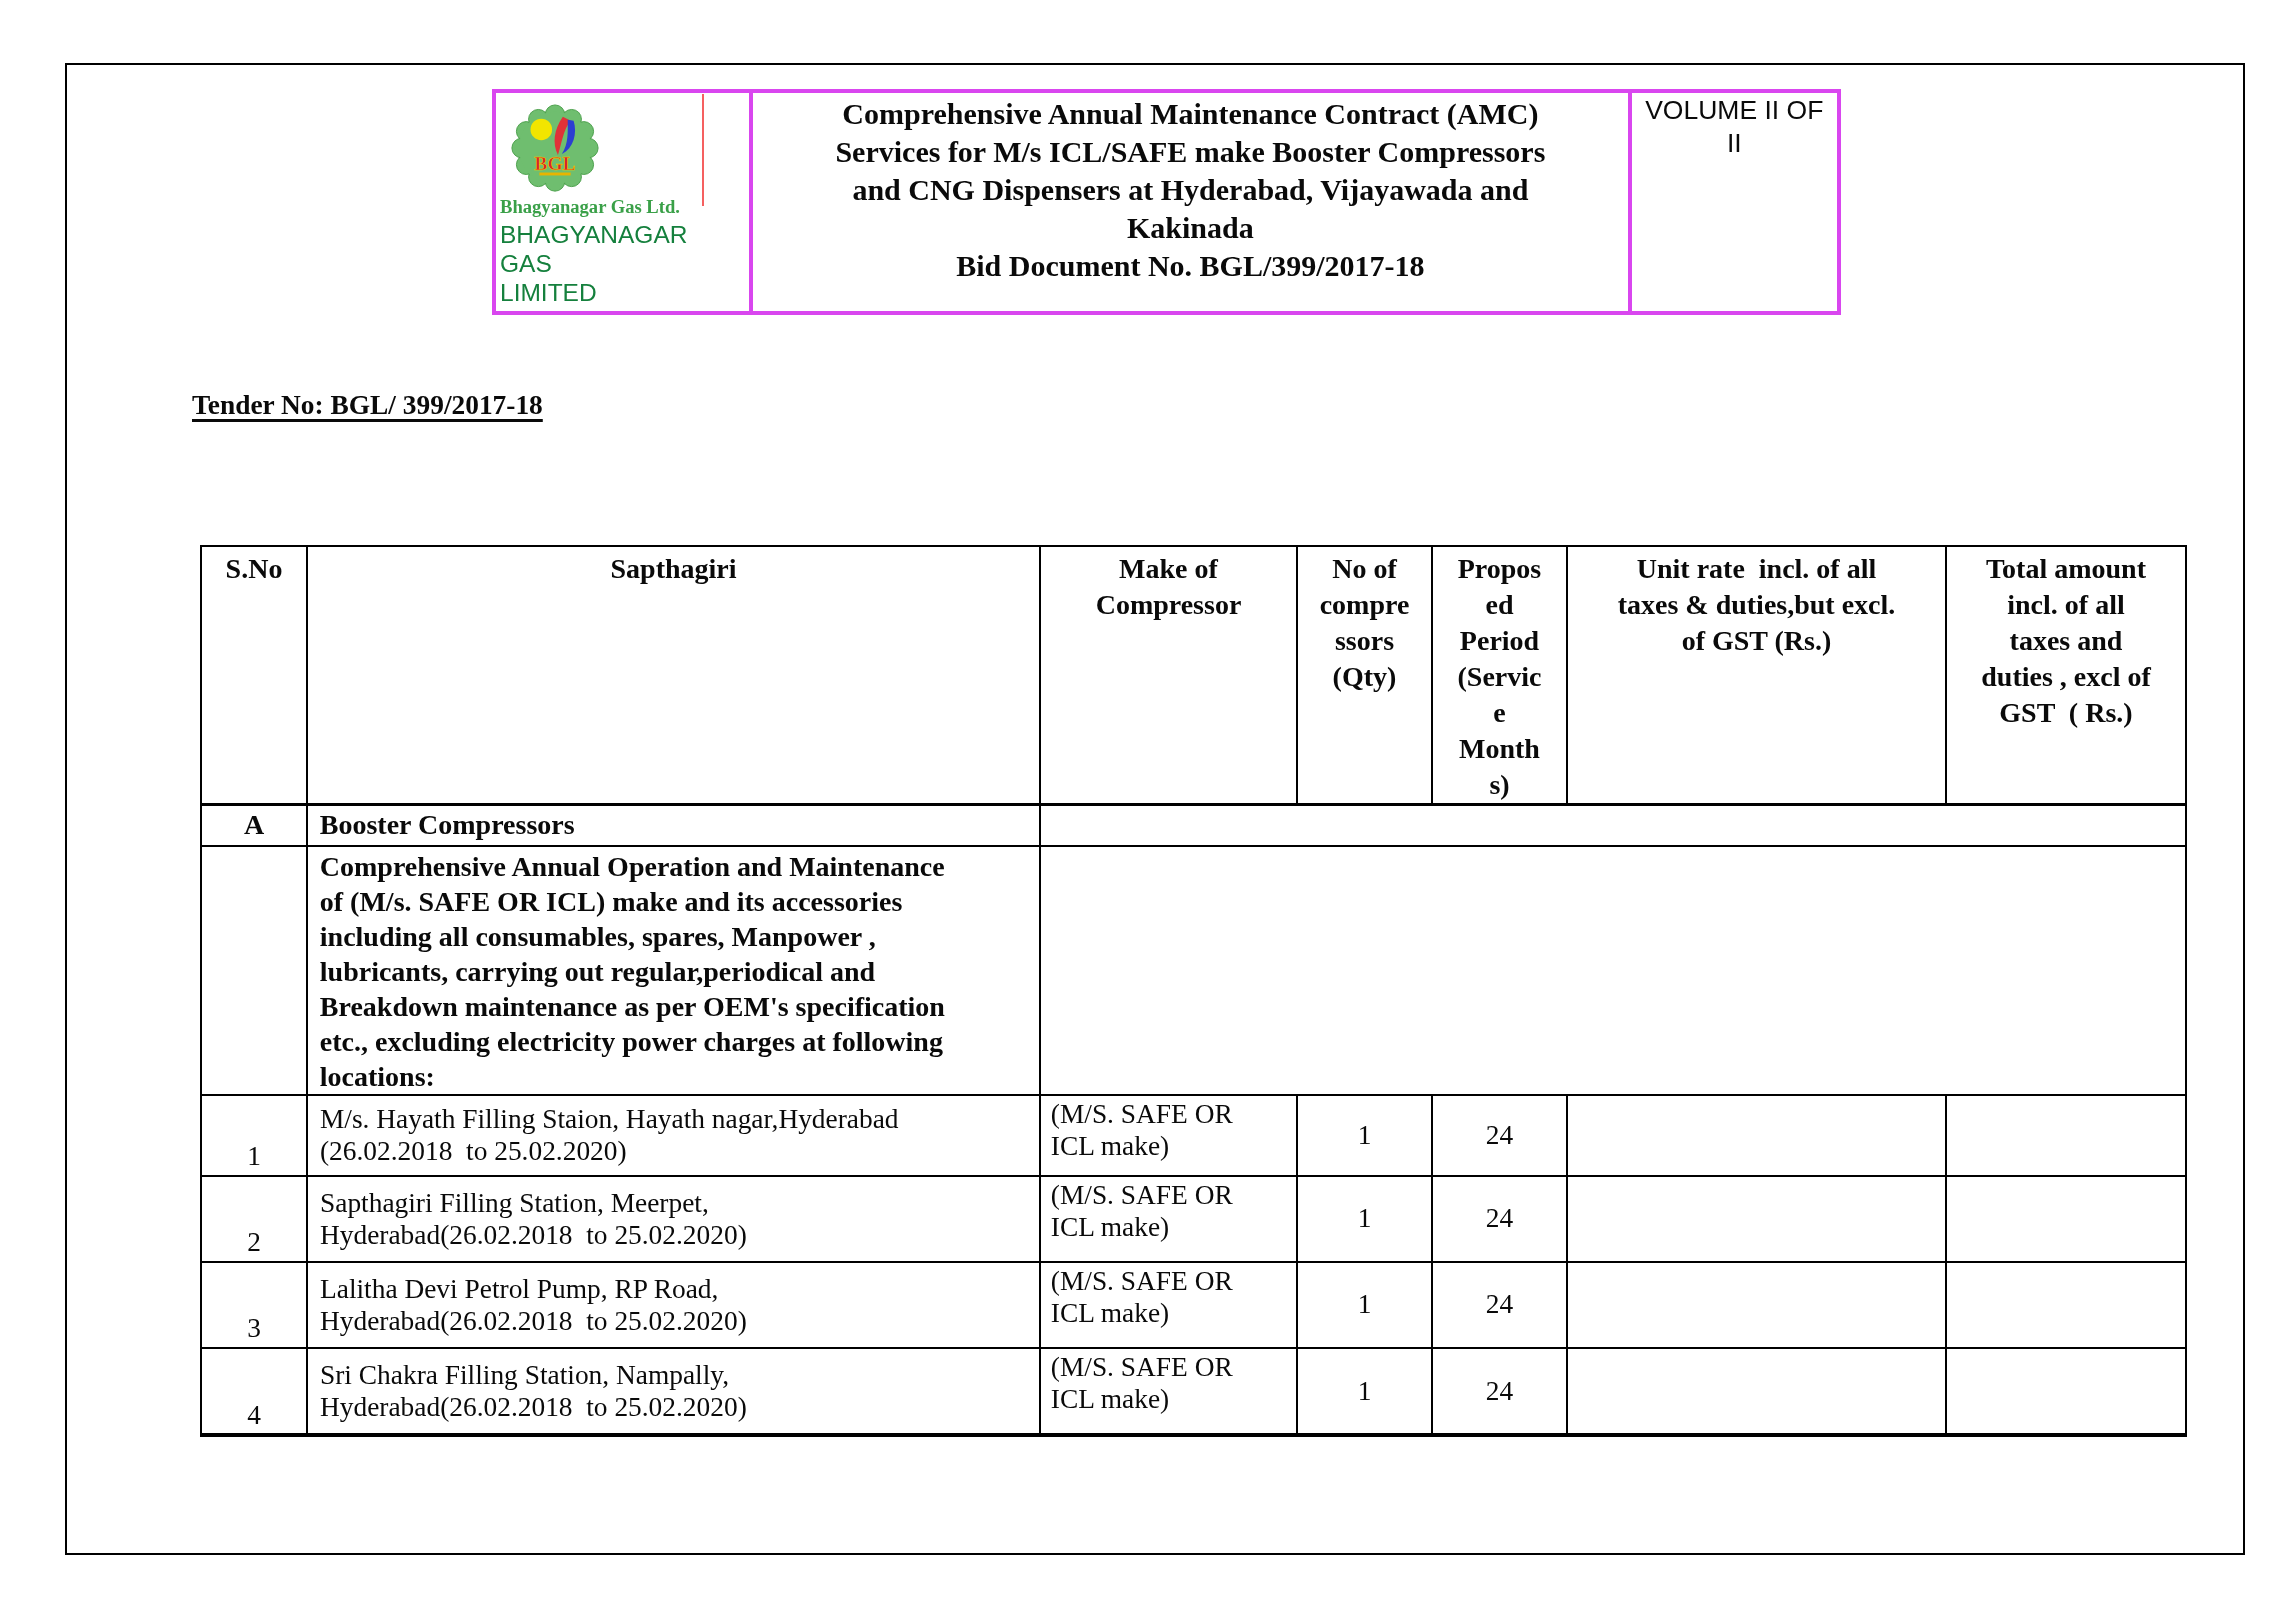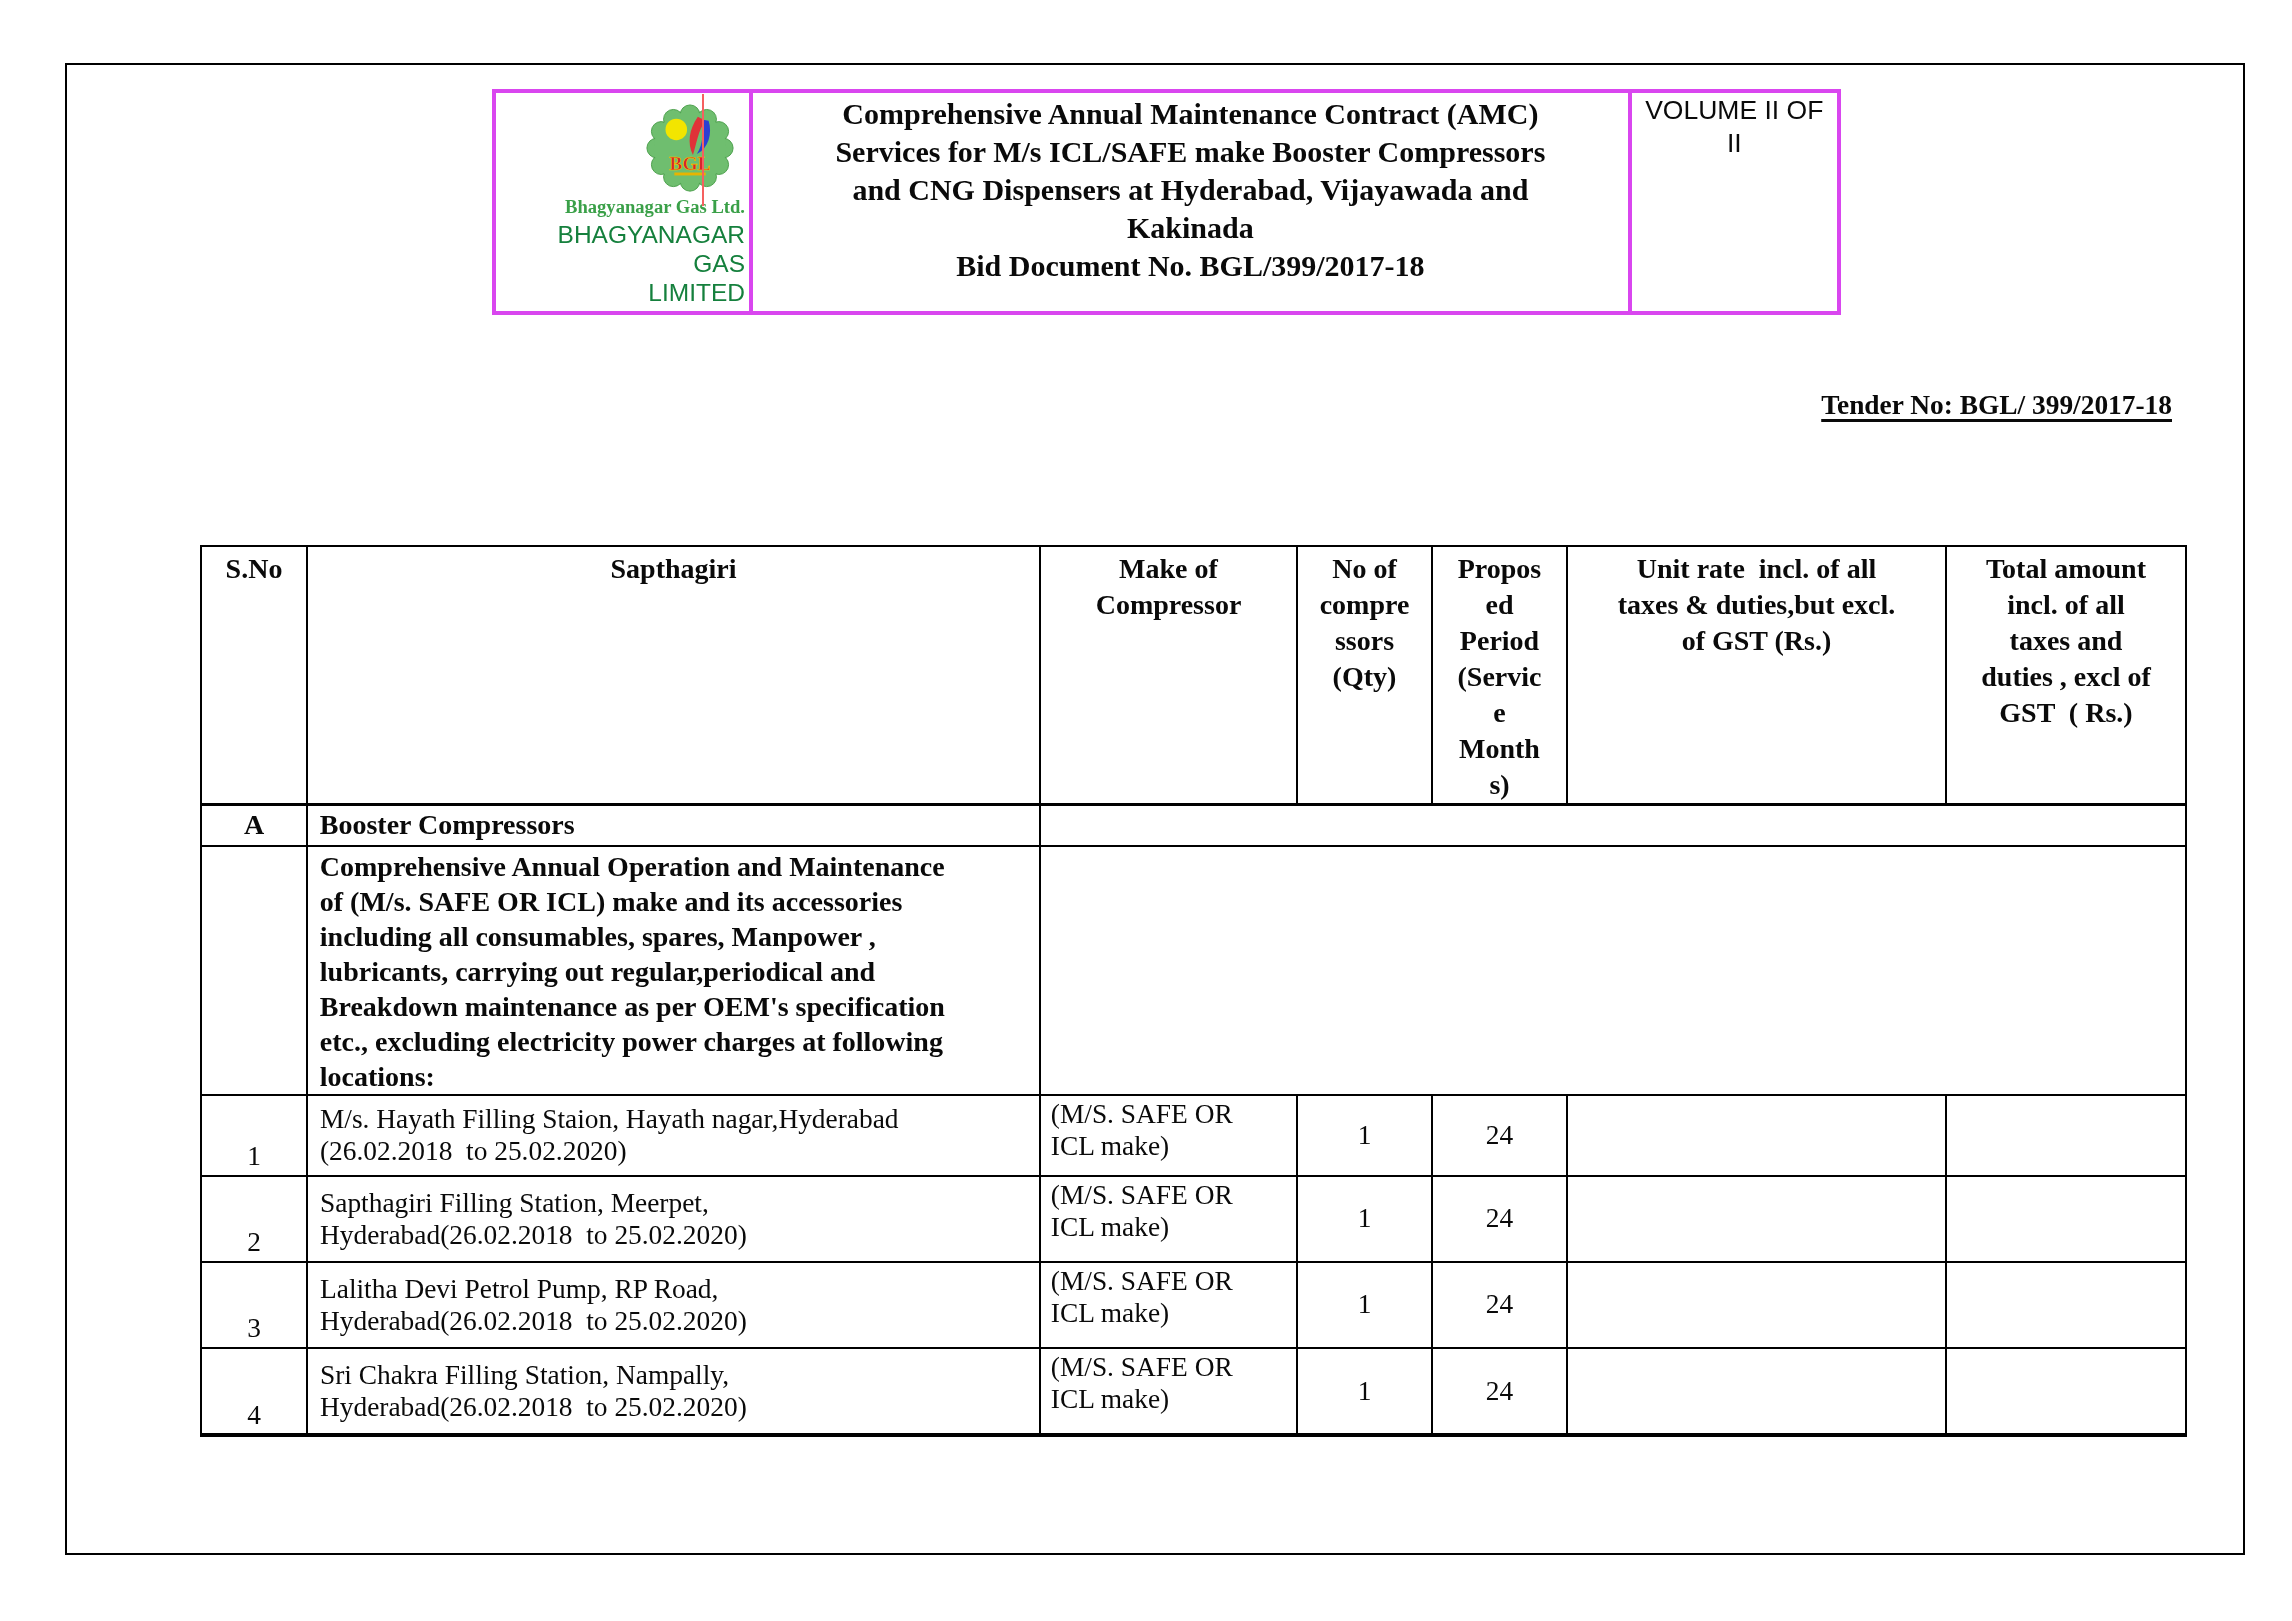--- a/index.html
+++ b/index.html
@@ -3,37 +3,37 @@
 <meta charset="utf-8">
 <style>
   html,body{margin:0;padding:0;background:#ffffff;}
   #screen{position:relative;width:2293px;height:1621px;background:#ffffff;overflow:hidden;
           font-family:"Liberation Serif",serif;color:#0a0a0a;}
   .page-border{position:absolute;left:65px;top:63px;width:2176px;height:1488px;border:2px solid #000;}
 
   
   table.hdr{position:absolute;left:492px;top:89px;border-collapse:collapse;table-layout:fixed;border:2.9px solid #000;}
   table.hdr td{border:4px solid #d946ef;vertical-align:top;}
-  td.logo-cell{width:245px;height:191px;position:relative;text-align:right;padding:4px;}
+  td.logo-cell{width:245px;height:191px;position:relative;text-align:left;padding:4px;}
   td.title-cell{width:863px;text-align:center;padding:2px 5.9px 0 5.9px;}
   td.vol-cell{width:203px;vertical-align:middle;text-align:center;}
   .red-rule{position:absolute;right:45px;top:1px;width:2px;height:112px;background:#f56060;}
   .logo-wrap{margin-top:5.9px;line-height:0;}
   .brand-small{font-family:"Liberation Serif",serif;font-weight:bold;font-size:18.6px;line-height:19.6px;color:#3aa048;}
   .company-caption{font-family:"Liberation Sans",sans-serif;font-size:24.5px;line-height:29px;color:#15803d;
                    white-space:pre-wrap;margin-top:3.9px;}
   .hdr-title{font-weight:bold;font-size:30px;line-height:38px;white-space:pre-wrap;}
   .hdr-bid{font-weight:bold;font-size:30px;line-height:38px;}
   .vol-text{font-family:"Liberation Sans",sans-serif;font-size:26.5px;line-height:33px;white-space:pre-wrap;}
 
   
   .sor-heading{position:absolute;left:0;top:310px;width:2293px;text-align:center;}
   .sor-heading span{font-weight:bold;font-size:30px;text-decoration:underline;
                     text-decoration-thickness:2.9px;text-underline-offset:4.9px;}
-  .tender-block{position:absolute;left:212px;top:386px;width:1960px;text-align:right;}
+  .tender-block{position:absolute;left:192px;top:386px;width:1960px;}
   .tender-line{font-weight:bold;font-size:27.4px;line-height:39px;white-space:pre-wrap;
                text-decoration:underline;text-decoration-thickness:2.9px;text-underline-offset:4.9px;}
 
   
   table.sor-table{position:absolute;left:200px;top:545px;width:1986px;border-collapse:collapse;
                   table-layout:fixed;border:2.9px solid #000;border-bottom-width:4.9px;}
   table.sor-table td{border:2px solid #000;overflow:hidden;}
   tr.head-row td{vertical-align:top;text-align:center;font-weight:bold;font-size:28px;line-height:36px;
                  white-space:pre-wrap;height:248px;padding:3.9px 2px 0 2px;border-bottom:3.9px solid #000;}
   tr.section-row td{height:37px;}

